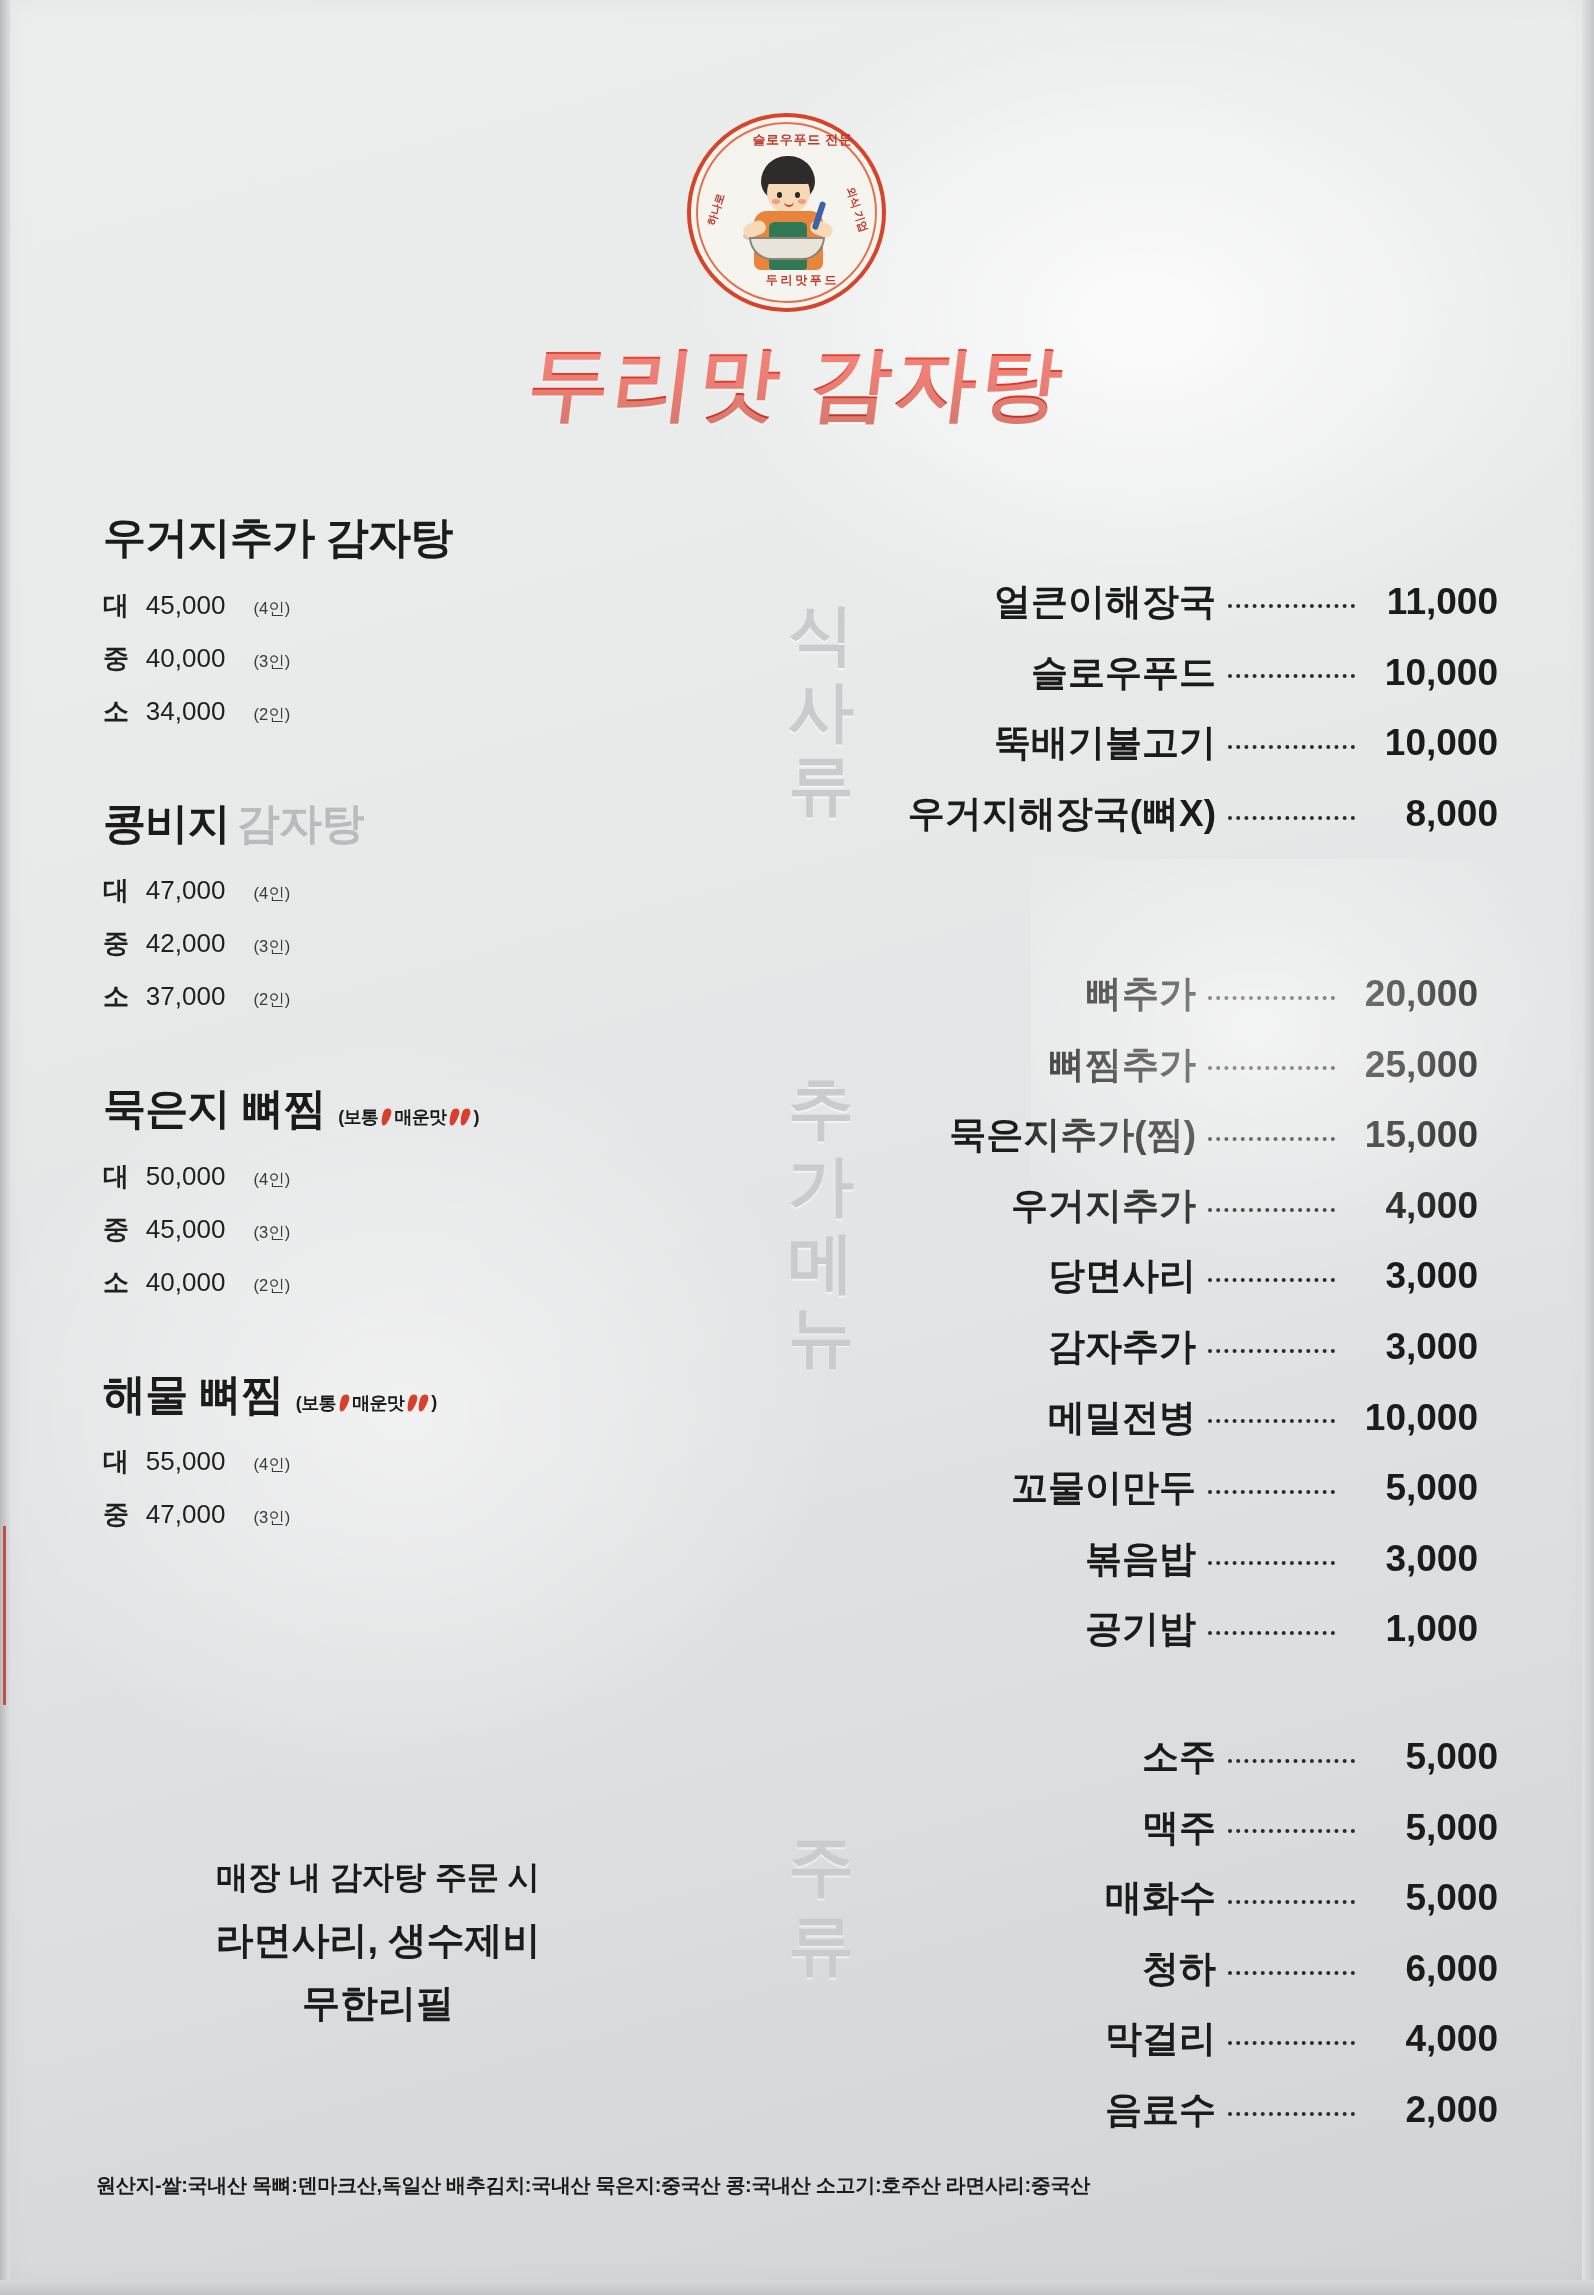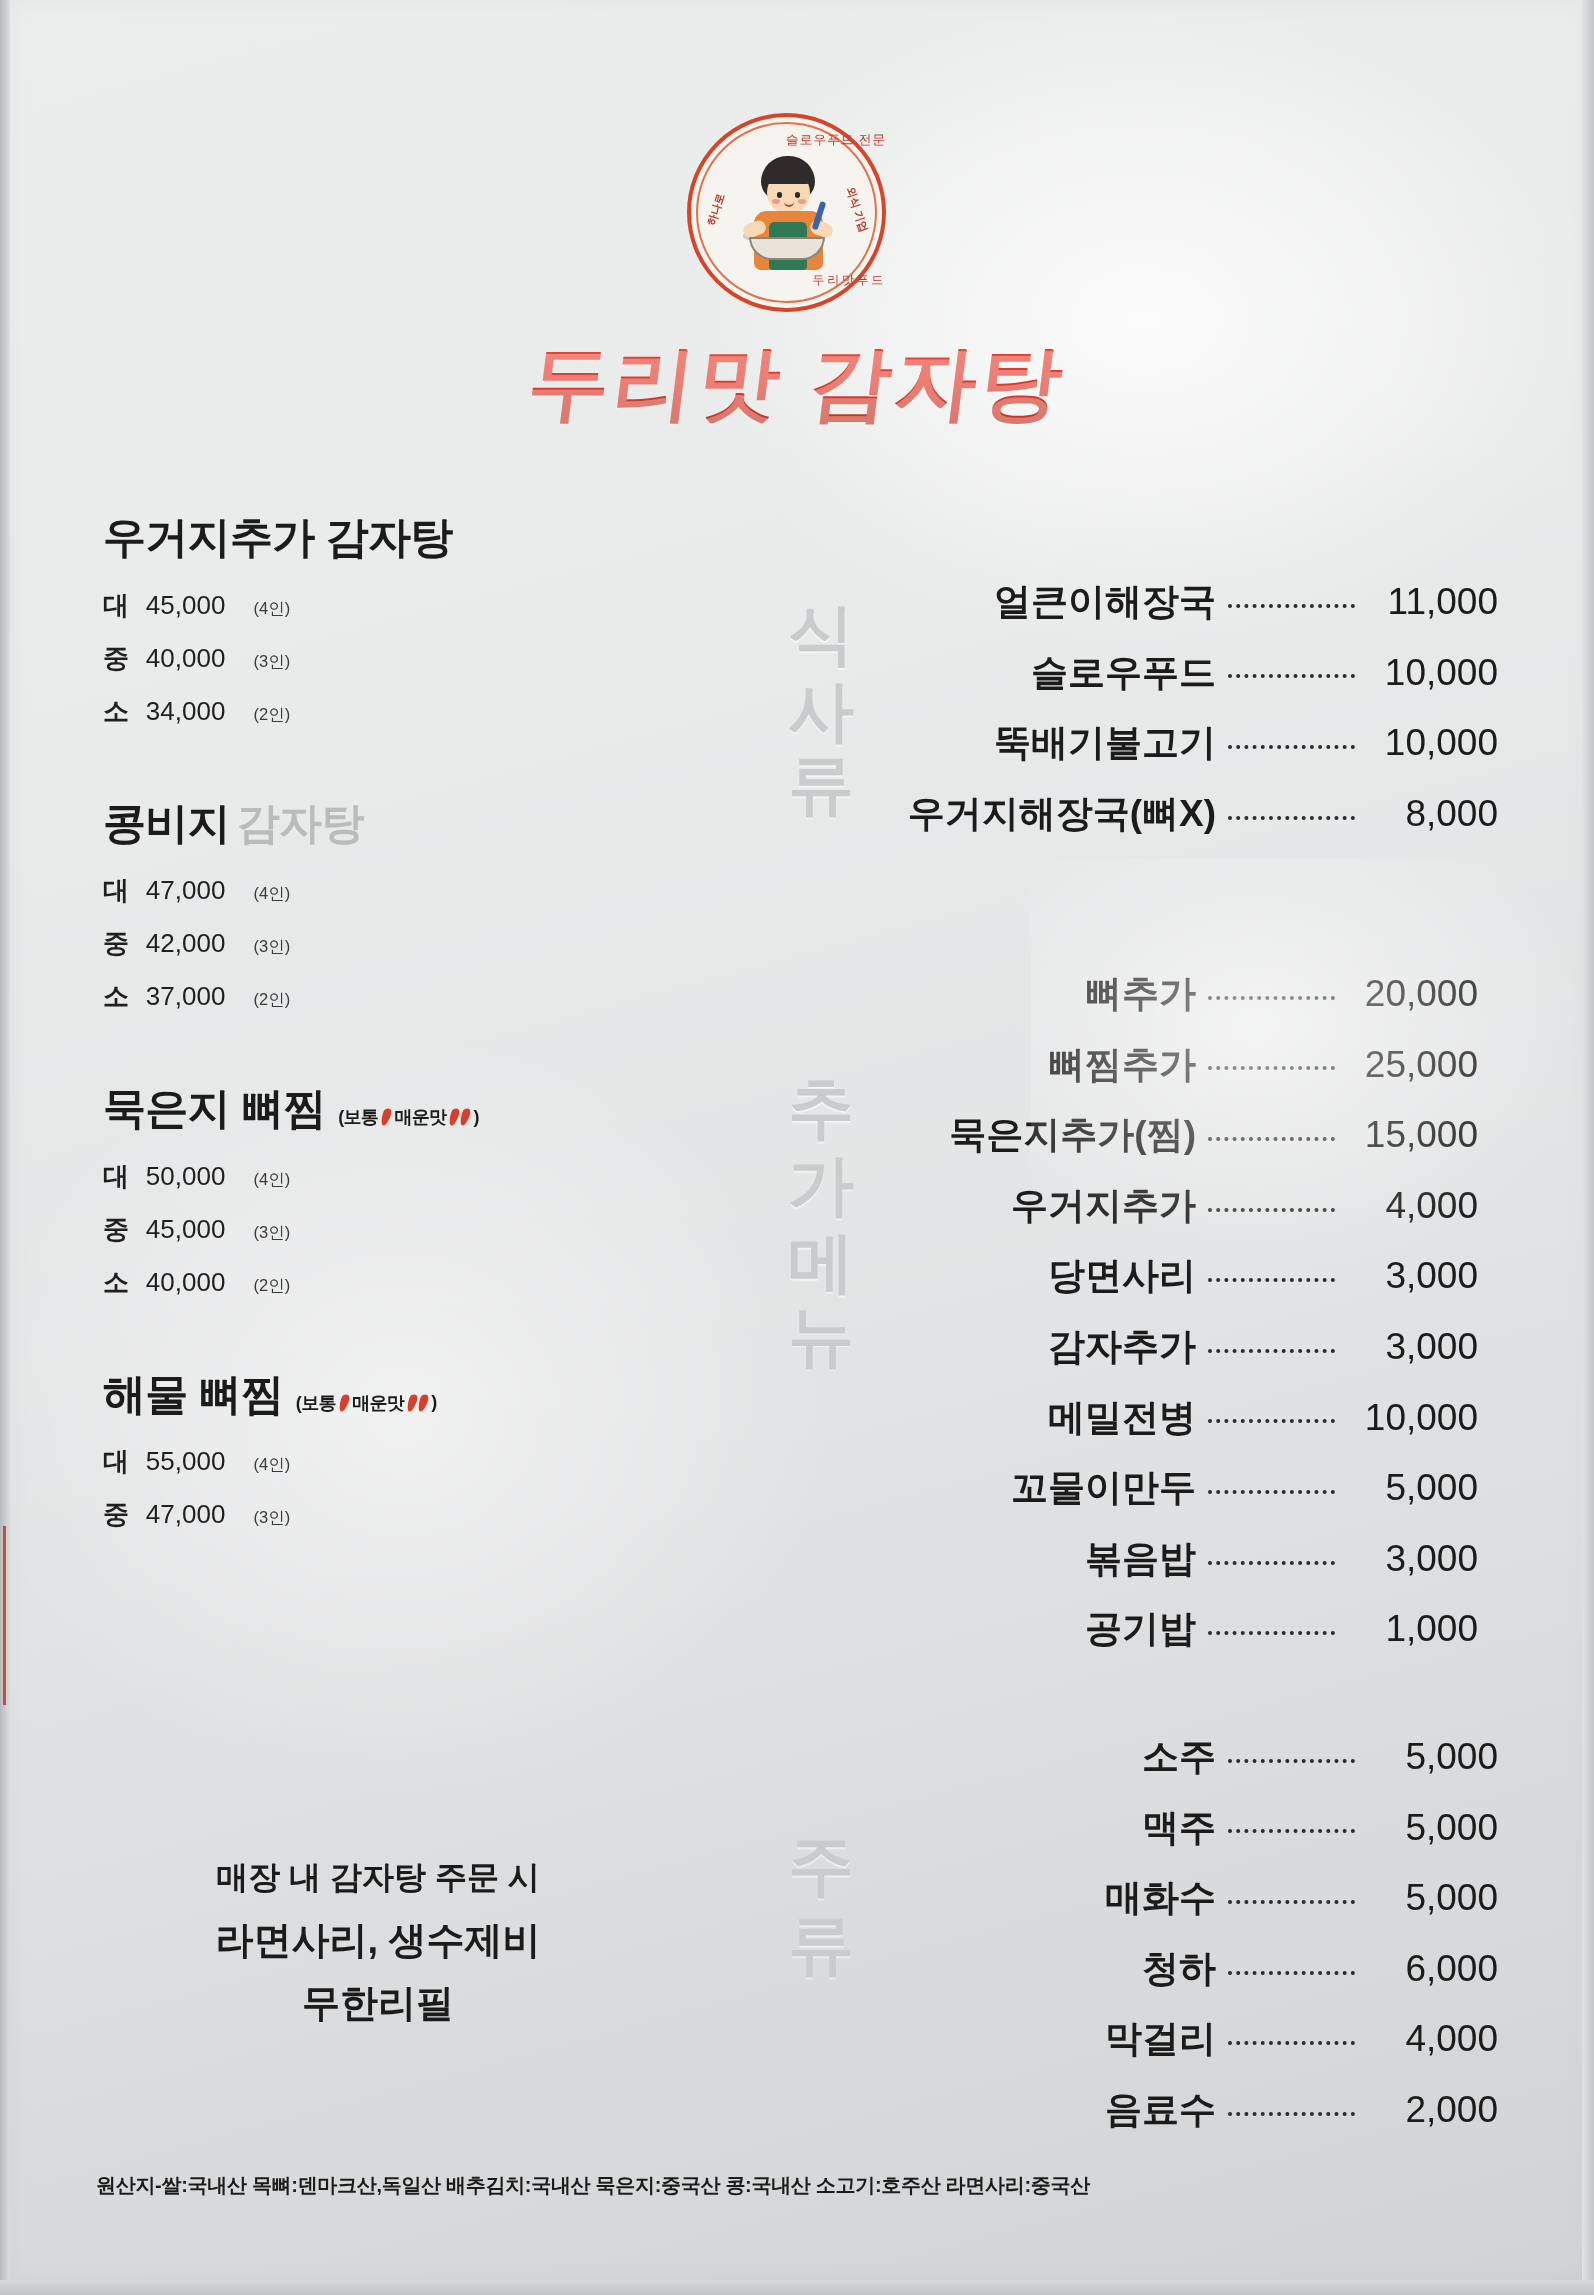--- a/index.html
+++ b/index.html
@@ -65,22 +65,22 @@
     background:
       radial-gradient(circle at 50% 62%, #f6f4ef 0 55%, #f2efe8 100%);
     box-shadow: 0 0 0 2.7px #f7f5f0 inset;
   }
   .logo-ring2 {
     position: absolute; left: 9px; top: 9px; width: 181px; height: 181px;
     border-radius: 50%;
     border: 2.1px solid #e0724f;
   }
   .logo-arc-top, .logo-arc-bottom {
-    position: absolute; left: 0; width: 199px; text-align: right;
-    color: #c0392b; font-weight: 400; font-size: 13px; letter-spacing: 0.7px;
+    position: absolute; left: 16px; width: 199px; text-align: center;
+    color: #c0392b; font-weight: 700; font-size: 13px; letter-spacing: 0.7px;
   }
   .logo-arc-top { top: 18px; }
   .logo-arc-bottom { top: 159px; font-size: 12px; letter-spacing: 2.7px; }
   .logo-left-text, .logo-right-text {
     position: absolute; color: #c0392b; font-weight: 700; font-size: 11px;
     width: 82px; text-align: center;
   }
   .logo-left-text { left: -12.4px; top: 89px; transform: rotate(-72deg); }
   .logo-right-text { left: 129px; top: 89px; transform: rotate(72deg); }
 
@@ -185,21 +185,21 @@
     font-size: 37px; color: #1b1b1b; font-weight: 700;
     margin-bottom: 20.6px;
   }
   .prow .dots {
     flex: 1 1 auto;
     margin: 0 12.4px;
     border-bottom: 4.1px dotted #2b2b2b;
     position: relative; top: -6.2px;
     min-width: 76px;
   }
-  .prow .pr { width: 131px; text-align: right; white-space: nowrap; font-weight: 400; }
+  .prow .pr { width: 131px; text-align: right; white-space: nowrap; font-weight: 700; }
   .prow .nm-wrap { width: 323px; text-align: right; }
 
   
   .origin {
     position: absolute; left: 96px; top: 2172px; width: 1402px;
     font-size: 20px; font-weight: 700; color: #1b1b1b; letter-spacing: -0.3px;
     text-align: left;
   }
 </style>
 </head>

